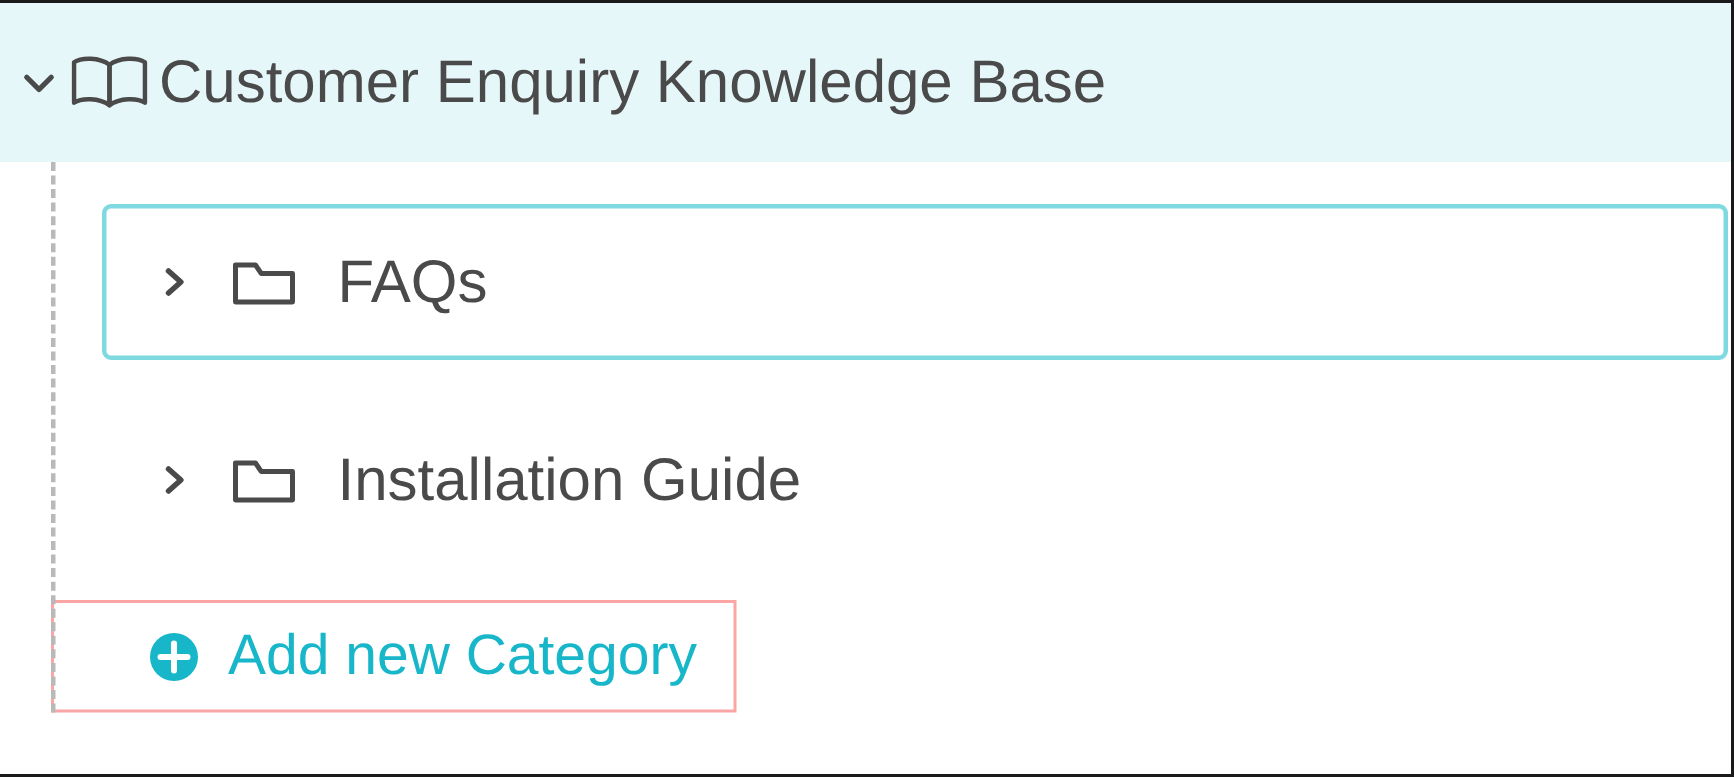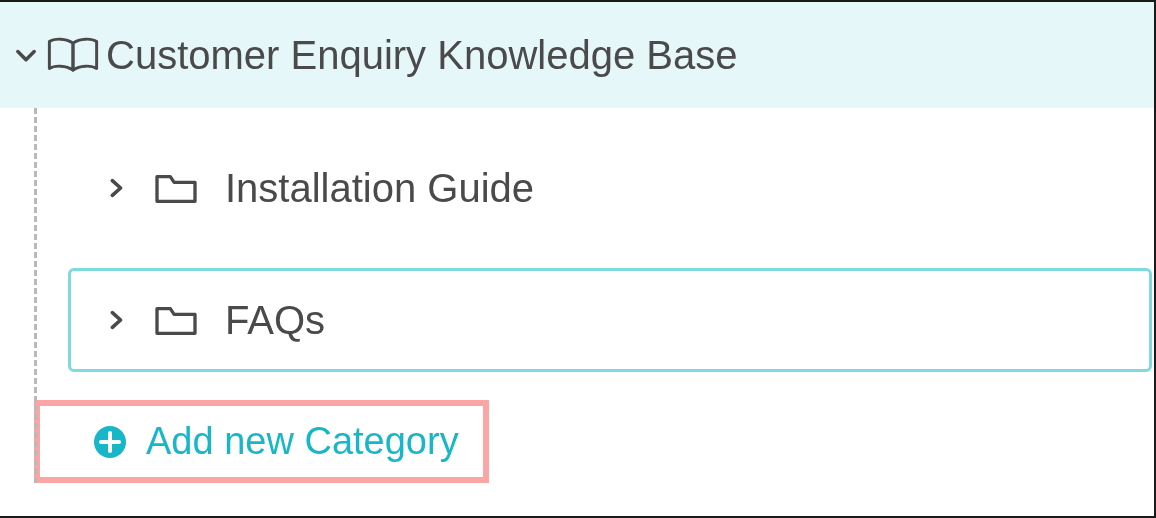--- a/index.html
+++ b/index.html
@@ -93,23 +93,23 @@
     display: inline-flex;
     align-items: center;
     gap: 18px;
     padding: 12px 18px;
     margin-left: 34px;
     font-size: 38px;
     color: #18b6c9;
     cursor: pointer;
   }
   .add-highlight {
-    border: 6px solid #fca5a5;
+    border: 2px solid #fca5a5;
     display: inline-block;
-    padding: 2px 6px 2px 0;
+    padding: 2px 6px 2px 10px;
   }
   .plus-icon {
     width: 36px;
     height: 36px;
     flex-shrink: 0;
   }
   svg { display: block; }
 </style>
 </head>
 <body>
@@ -127,48 +127,48 @@
         <path d="M32 10 C 24 4, 10 4, 4 8 L 4 40 C 10 36, 24 36, 32 42 Z"></path>
         <path d="M32 10 C 40 4, 54 4, 60 8 L 60 40 C 54 36, 40 36, 32 42 Z"></path>
       </svg>
     </span>
     <span class="label">Customer Enquiry Knowledge Base</span>
   </div>
 
   <div class="children">
 
     <div class="child-wrap">
+      <div class="cat-row selected">
+        <span>
+          <svg class="chevron-right" viewBox="0 0 24 24" fill="none" stroke="#4a4a4a" stroke-width="4" stroke-linecap="round" stroke-linejoin="round">
+            <polyline points="8 4 17 12 8 20"></polyline>
+          </svg>
+        </span>
+        <span>
+          <svg class="folder-icon" viewBox="0 0 48 40" fill="none" stroke="#4a4a4a" stroke-width="3.5" stroke-linejoin="round">
+            <path d="M4 34 L4 8 L18 8 L22 14 L44 14 L44 34 Z"></path>
+          </svg>
+        </span>
+        <span>FAQs</span>
+      </div>
+    </div>
+
+    <div class="child-wrap">
       <div class="cat-row">
         <span>
           <svg class="chevron-right" viewBox="0 0 24 24" fill="none" stroke="#4a4a4a" stroke-width="4" stroke-linecap="round" stroke-linejoin="round">
             <polyline points="8 4 17 12 8 20"></polyline>
           </svg>
         </span>
         <span>
           <svg class="folder-icon" viewBox="0 0 48 40" fill="none" stroke="#4a4a4a" stroke-width="3.5" stroke-linejoin="round">
             <path d="M4 34 L4 8 L18 8 L22 14 L44 14 L44 34 Z"></path>
           </svg>
         </span>
         <span>Installation Guide</span>
-      </div>
-    </div>
-
-    <div class="child-wrap">
-      <div class="cat-row selected">
-        <span>
-          <svg class="chevron-right" viewBox="0 0 24 24" fill="none" stroke="#4a4a4a" stroke-width="4" stroke-linecap="round" stroke-linejoin="round">
-            <polyline points="8 4 17 12 8 20"></polyline>
-          </svg>
-        </span>
-        <span>
-          <svg class="folder-icon" viewBox="0 0 48 40" fill="none" stroke="#4a4a4a" stroke-width="3.5" stroke-linejoin="round">
-            <path d="M4 34 L4 8 L18 8 L22 14 L44 14 L44 34 Z"></path>
-          </svg>
-        </span>
-        <span>FAQs</span>
       </div>
     </div>
 
     <div class="add-highlight">
       <div class="add-row">
         <span>
           <svg class="plus-icon" viewBox="0 0 36 36">
             <circle cx="18" cy="18" r="16" fill="#18b6c9"></circle>
             <line x1="18" y1="9" x2="18" y2="27" stroke="#ffffff" stroke-width="4" stroke-linecap="round"></line>
             <line x1="9" y1="18" x2="27" y2="18" stroke="#ffffff" stroke-width="4" stroke-linecap="round"></line>

